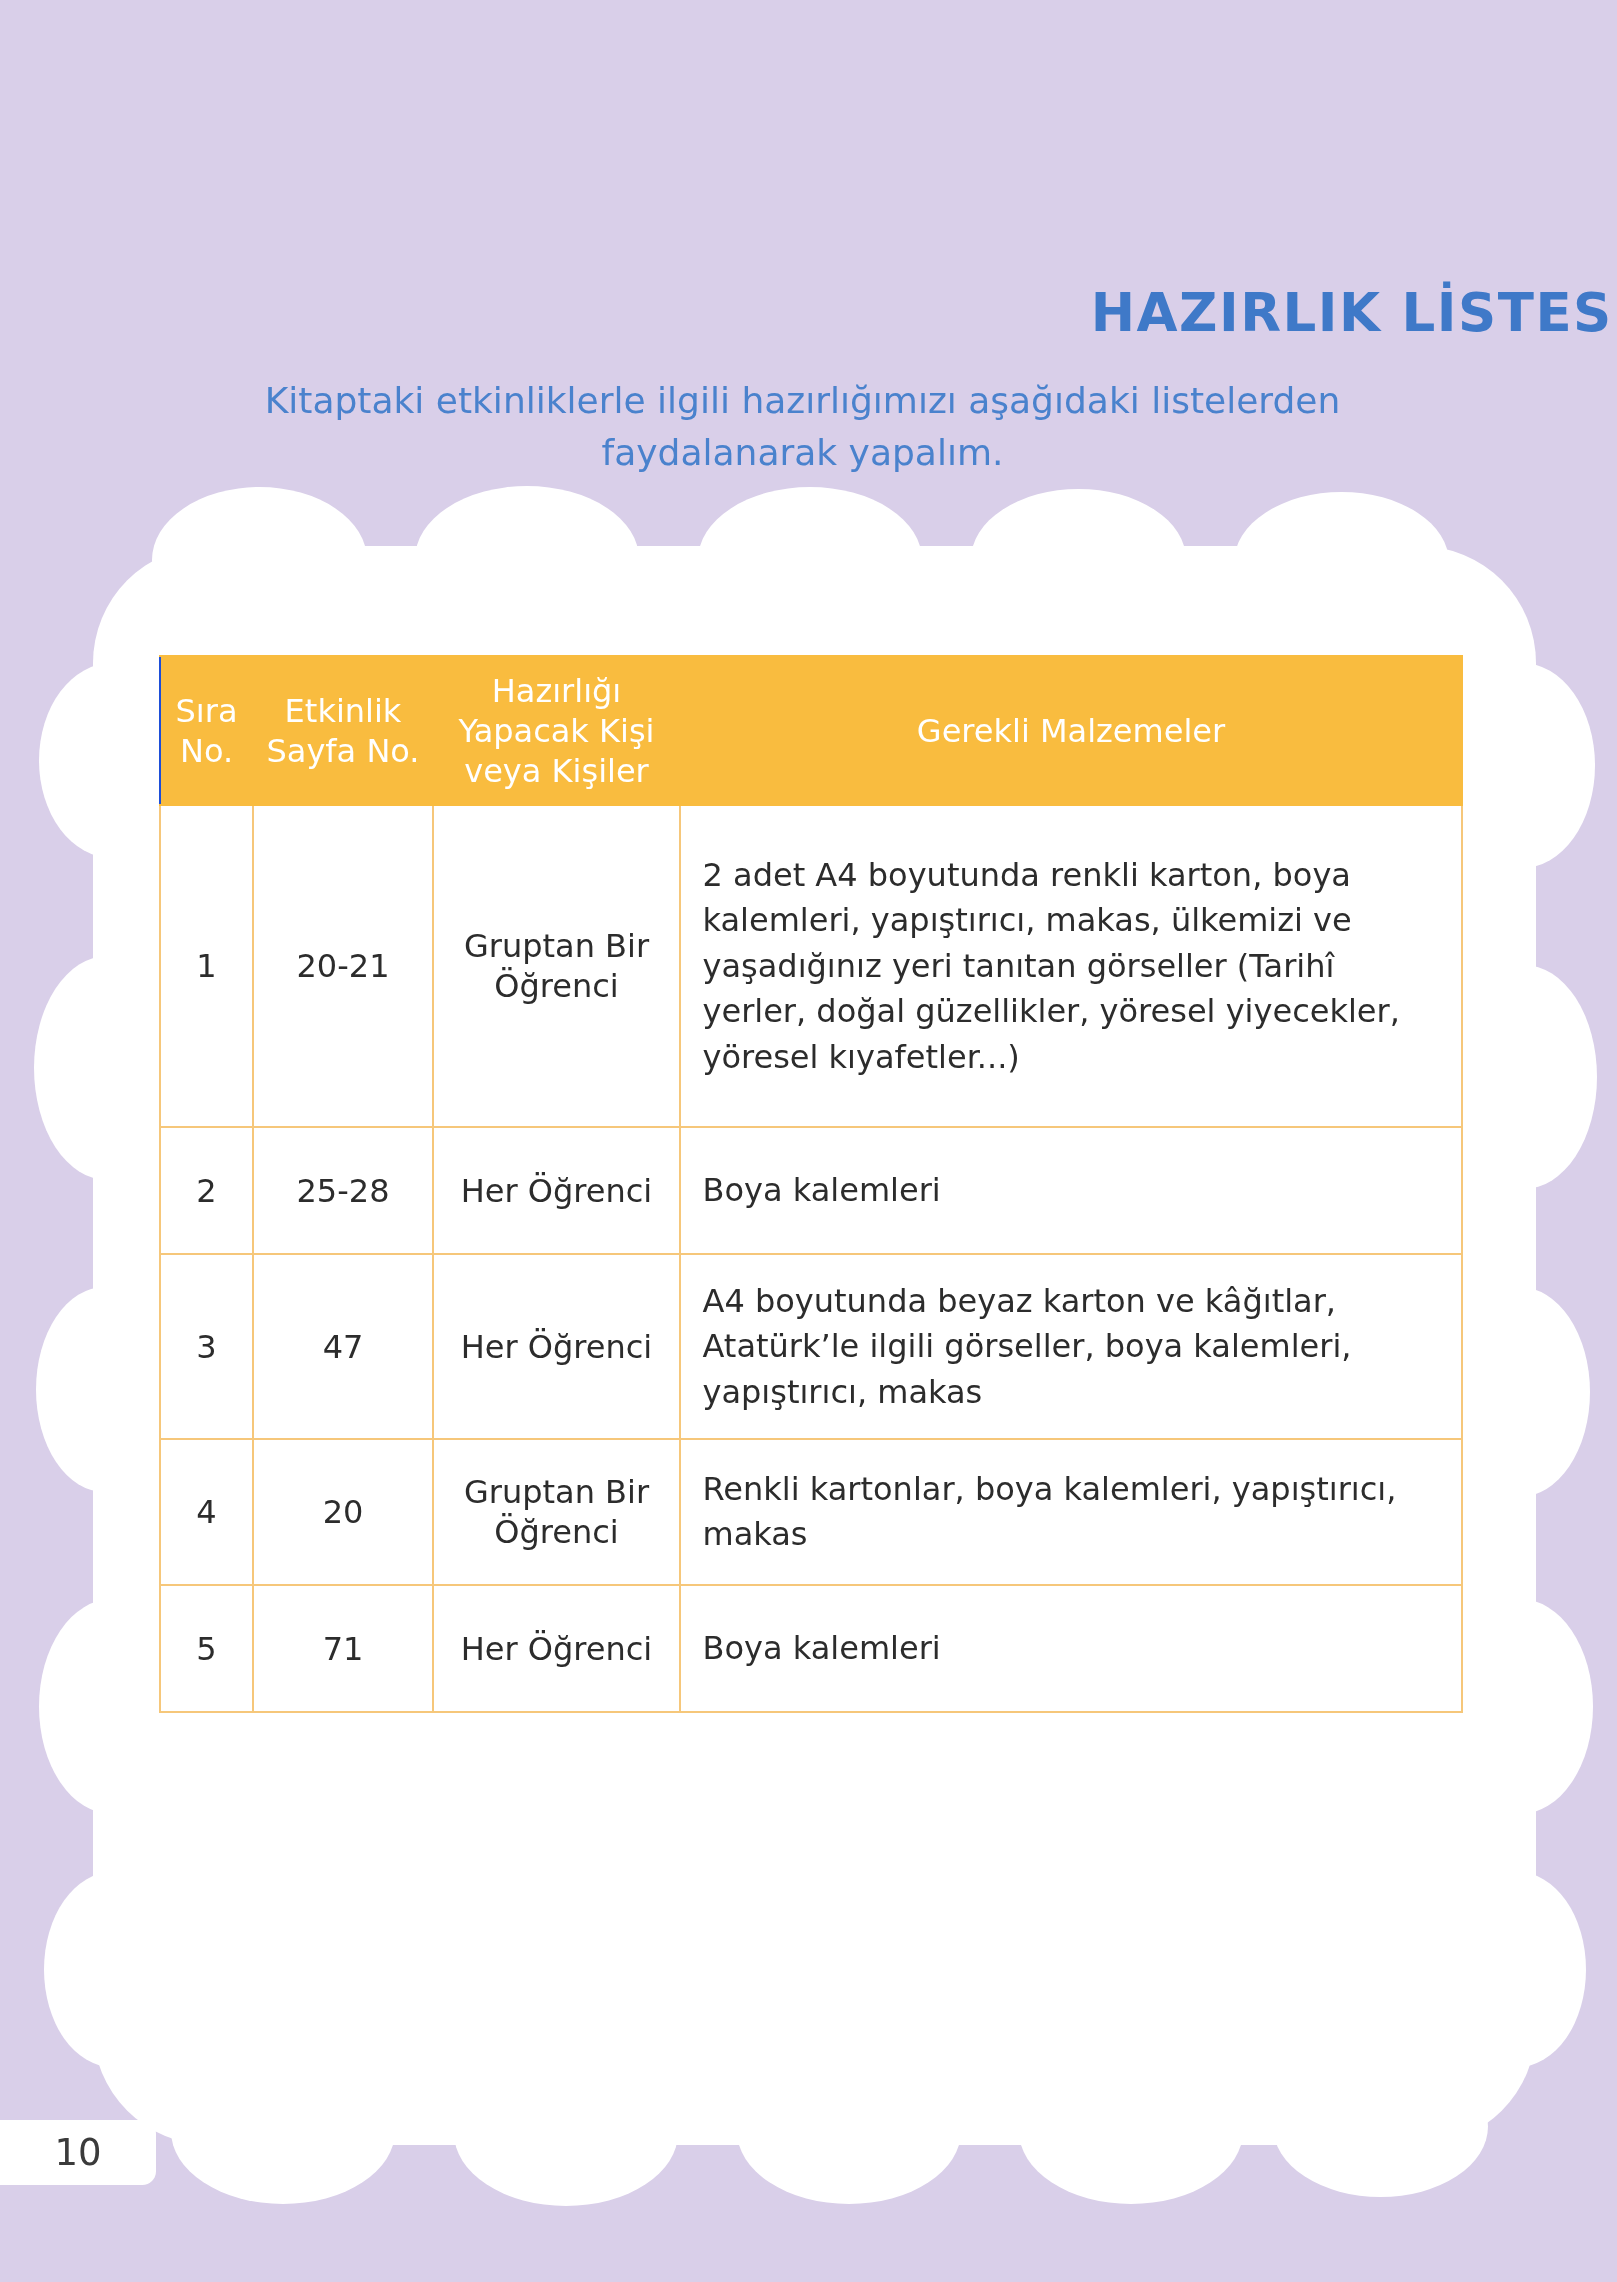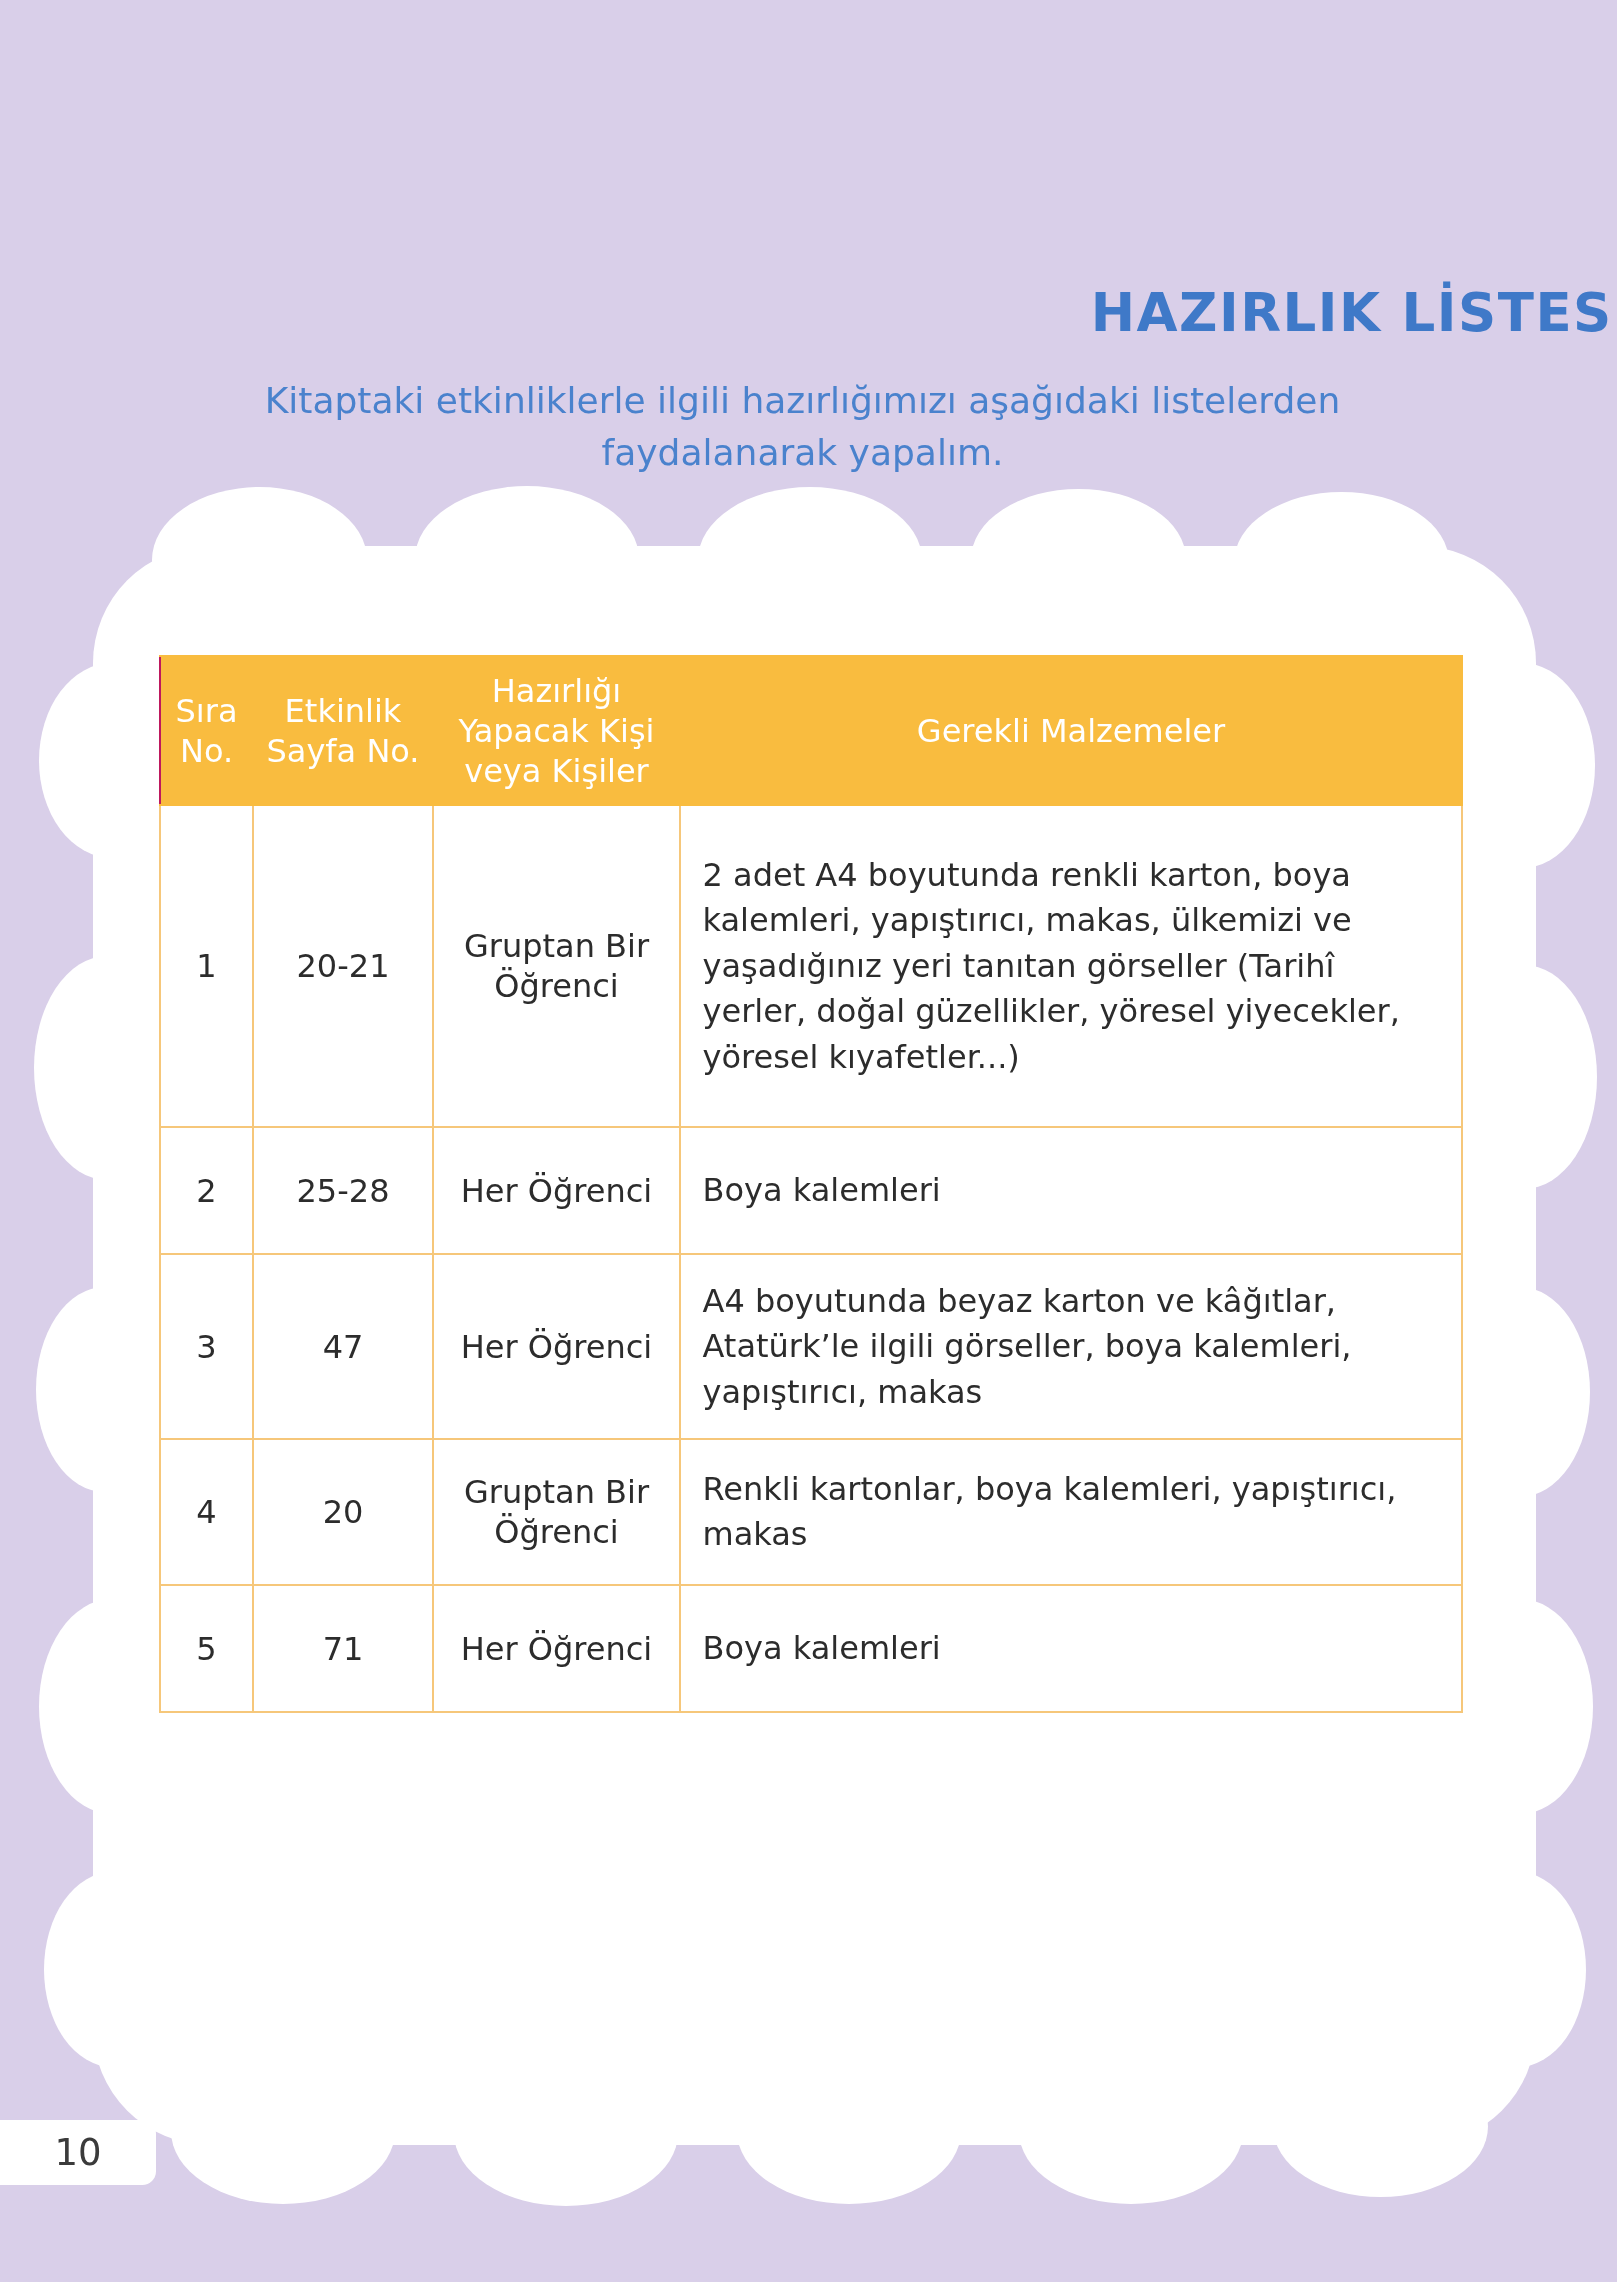--- a/index.html
+++ b/index.html
@@ -106,21 +106,21 @@
   table.prep thead th {
     background: #f9bc3f;
     color: #ffffff;
     font-weight: normal;
     font-size: 32px;
     text-align: center;
     padding: 13.7px 5.9px;
     border-color: #f9bc3f;
     line-height: 1.25;
   }
-  thead tr th:first-child { border-left: 2px solid #be185d; margin-top: 21px; }
+  thead tr th:first-child { border-left: 2px solid #1d4ed8; margin-top: 21px; }
   col.c-sira { width: 93px; }
   col.c-sayfa { width: 180px; }
   col.c-kisi { width: 247px; }
   col.c-malzeme { width: auto; }
 
   td.c-center {
     text-align: center;
     line-height: 1.25;
     padding: 9.8px 3.9px;
   }

